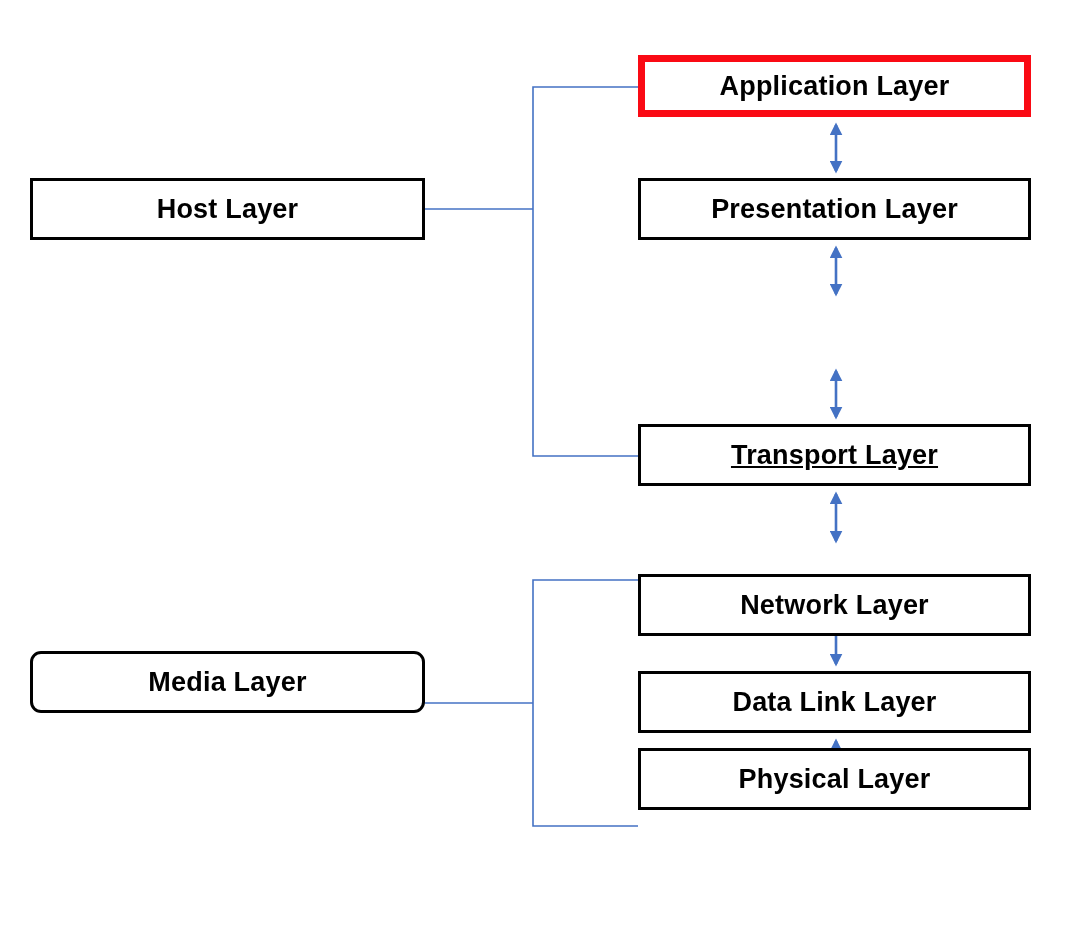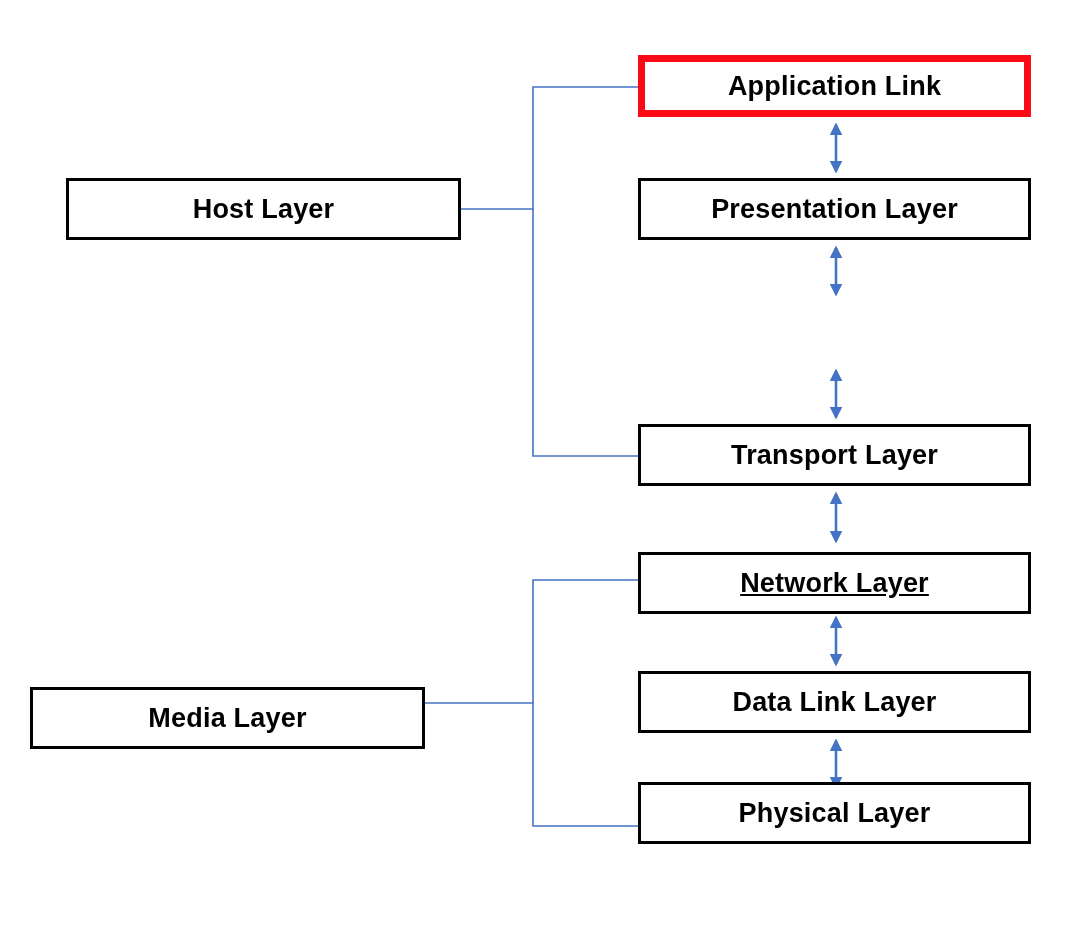--- a/index.html
+++ b/index.html
@@ -30,26 +30,26 @@
     font-size: 27px;
     letter-spacing: 0.2px;
     white-space: nowrap;
   }
   .layer { left: 638px; width: 393px; height: 62px; }
   .group { left: 30px;  width: 395px; height: 62px; }
   .highlight { border: 7px solid var(--red, #fa0a14); }
   .r0 { top: 55px; }
   .r1 { top: 178px; text-align: right; }
   .r2 { top: 301px; }
-  .r3 { top: 424px; }
-  .r4 { top: 552px; text-decoration: underline; }
+  .r3 { top: 424px; text-decoration: underline; }
+  .r4 { top: 574px; }
   .r5 { top: 671px; text-align: right; }
-  .r6 { top: 782px; }
-  .g0 { top: 178px; margin-left: 36px; }
-  .g1 { top: 687px; }
+  .r6 { top: 748px; }
+  .g0 { top: 178px; }
+  .g1 { top: 651px; border-radius: 11px; }
   .bracket { stroke: var(--blue, #4472C4); stroke-width: 1.6; fill: none; }
   .arrow   { stroke: var(--blue, #4472C4); stroke-width: 2.6; fill: none; }
 </style>
 </head>
 <body>
 
 <div class="canvas">
 
   <svg class="connectors" viewBox="0 0 1084 936" xmlns="http://www.w3.org/2000/svg">
     <defs>
@@ -79,21 +79,21 @@
   </svg>
 
   <div class="box group g0">
     <span>Host Layer</span>
   </div>
   <div class="box group g1">
     <span>Media Layer</span>
   </div>
 
   <div class="box layer r0 highlight">
-    <span>Application Link</span>
+    <span>Application Layer</span>
   </div>
   <div class="box layer r1">
     <span>Presentation Layer</span>
   </div>
   <div class="box layer r3">
     <span>Transport Layer</span>
   </div>
   <div class="box layer r4">
     <span>Network Layer</span>
   </div>

